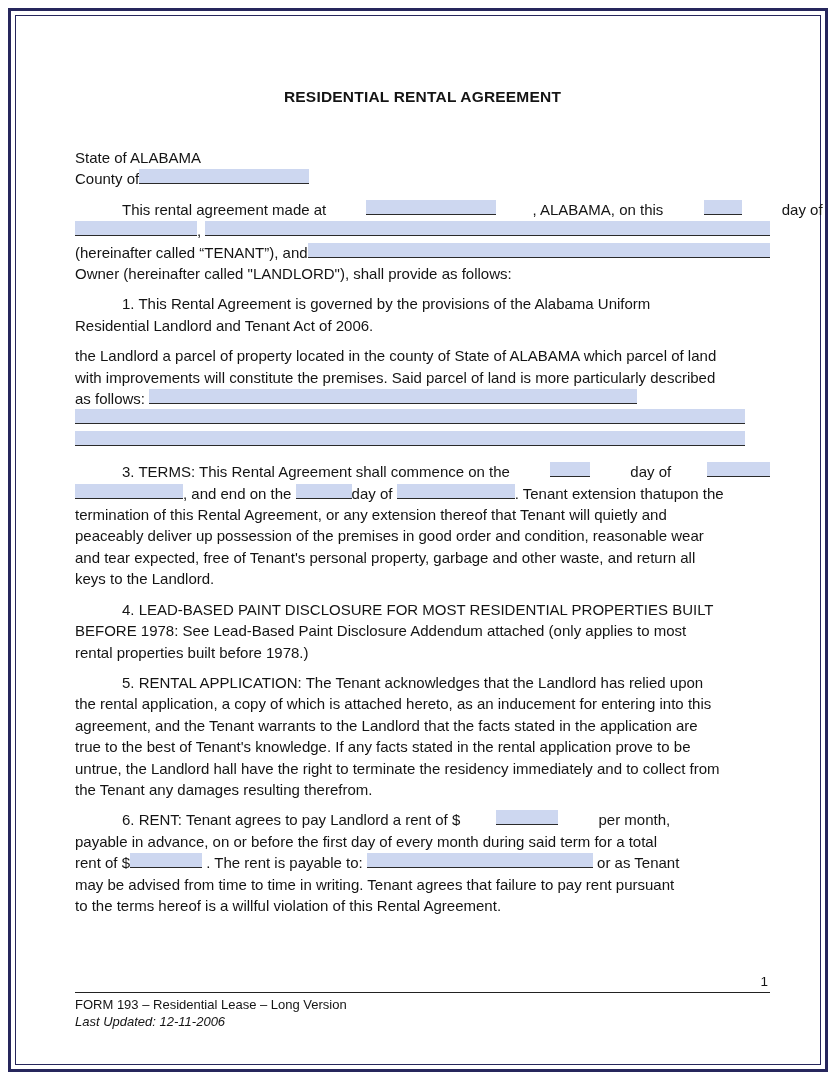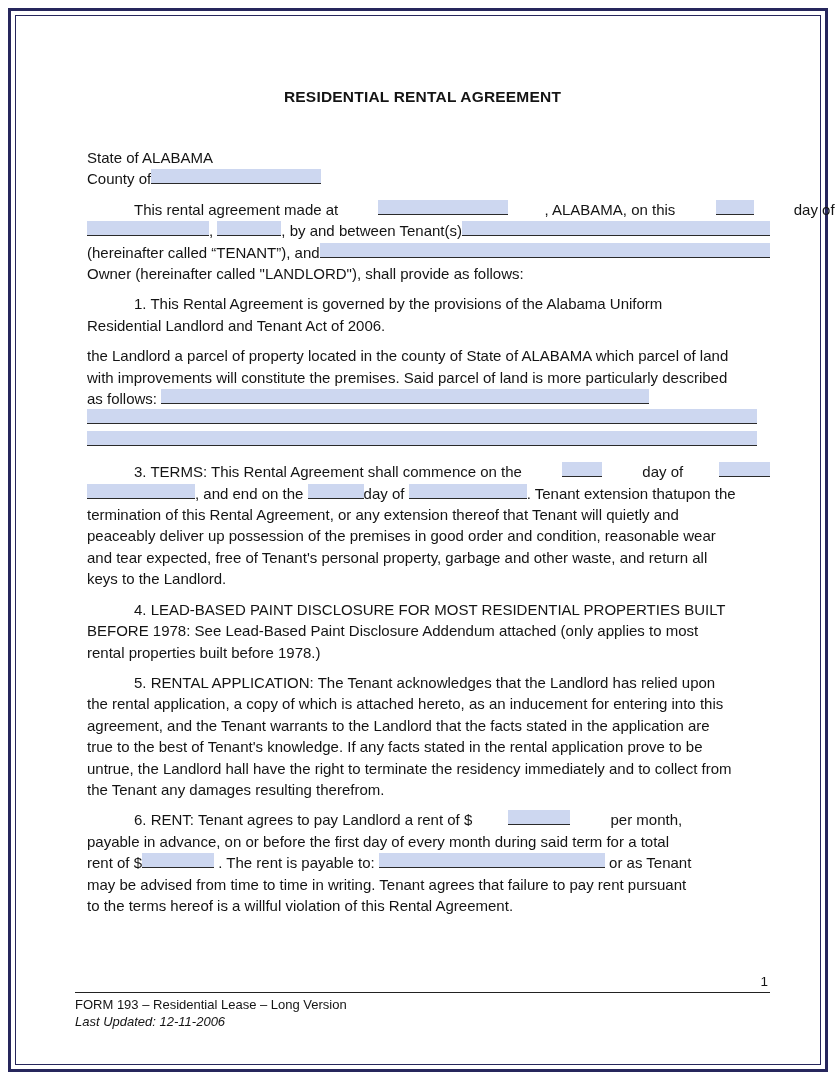--- a/index.html
+++ b/index.html
@@ -14,21 +14,21 @@
   }
   .page { position: absolute; inset: 0; background: #ffffff; padding-left: 46px; }
   .frame-outer { position: absolute; inset: 8px; border: 3px solid var(--frame-color, #26265c); pointer-events: none; }
   .frame-inner { position: absolute; inset: 15px; border: 1px solid var(--frame-color, #26265c); pointer-events: none; }
 
   .content { position: absolute; left: 75px; right: 66px; top: 88px; }
   .title {
     font-size: 15.5px; font-weight: bold; text-align: center;
     margin: 0 0 41px 0; letter-spacing: 0.2px;
   }
-  .block { margin: 0 0 9px 12px; }
+  .block { margin: 0 0 9px 0; }
   .line {
     display: flex; align-items: baseline; flex-wrap: nowrap;
     min-height: 21.4px; line-height: 21.4px; font-size: 15px;
   }
   .line.indent { padding-left: 47px; gap: 36px; }
   .seg { white-space: pre; flex: 0 0 auto; }
   .field {
     display: inline-block; height: 15px;
     background: var(--field-color, #cdd7f0);
     border-bottom: 1px solid #2a2a2a;
@@ -66,21 +66,20 @@
             <span class="seg">This rental agreement made at </span>
             <span class="field" style="width: 130px;"></span>
             <span class="seg">, ALABAMA, on this </span>
             <span class="field" style="width: 38px;"></span>
             <span class="seg"> day of</span>
           </div>
           <div class="line">
             <span class="field" style="width: 122px;"></span>
             <span class="seg">, </span>
             <span class="field" style="width: 64px;"></span>
-            <span class="seg">, by and between Tenant(s)</span>
             <span class="field fill"></span>
           </div>
           <div class="line">
             <span class="seg">(hereinafter called “TENANT”), and</span>
             <span class="field fill"></span>
           </div>
           <div class="line">
             <span class="seg">Owner (hereinafter called "LANDLORD"), shall provide as follows:</span>
           </div>
         </div>

